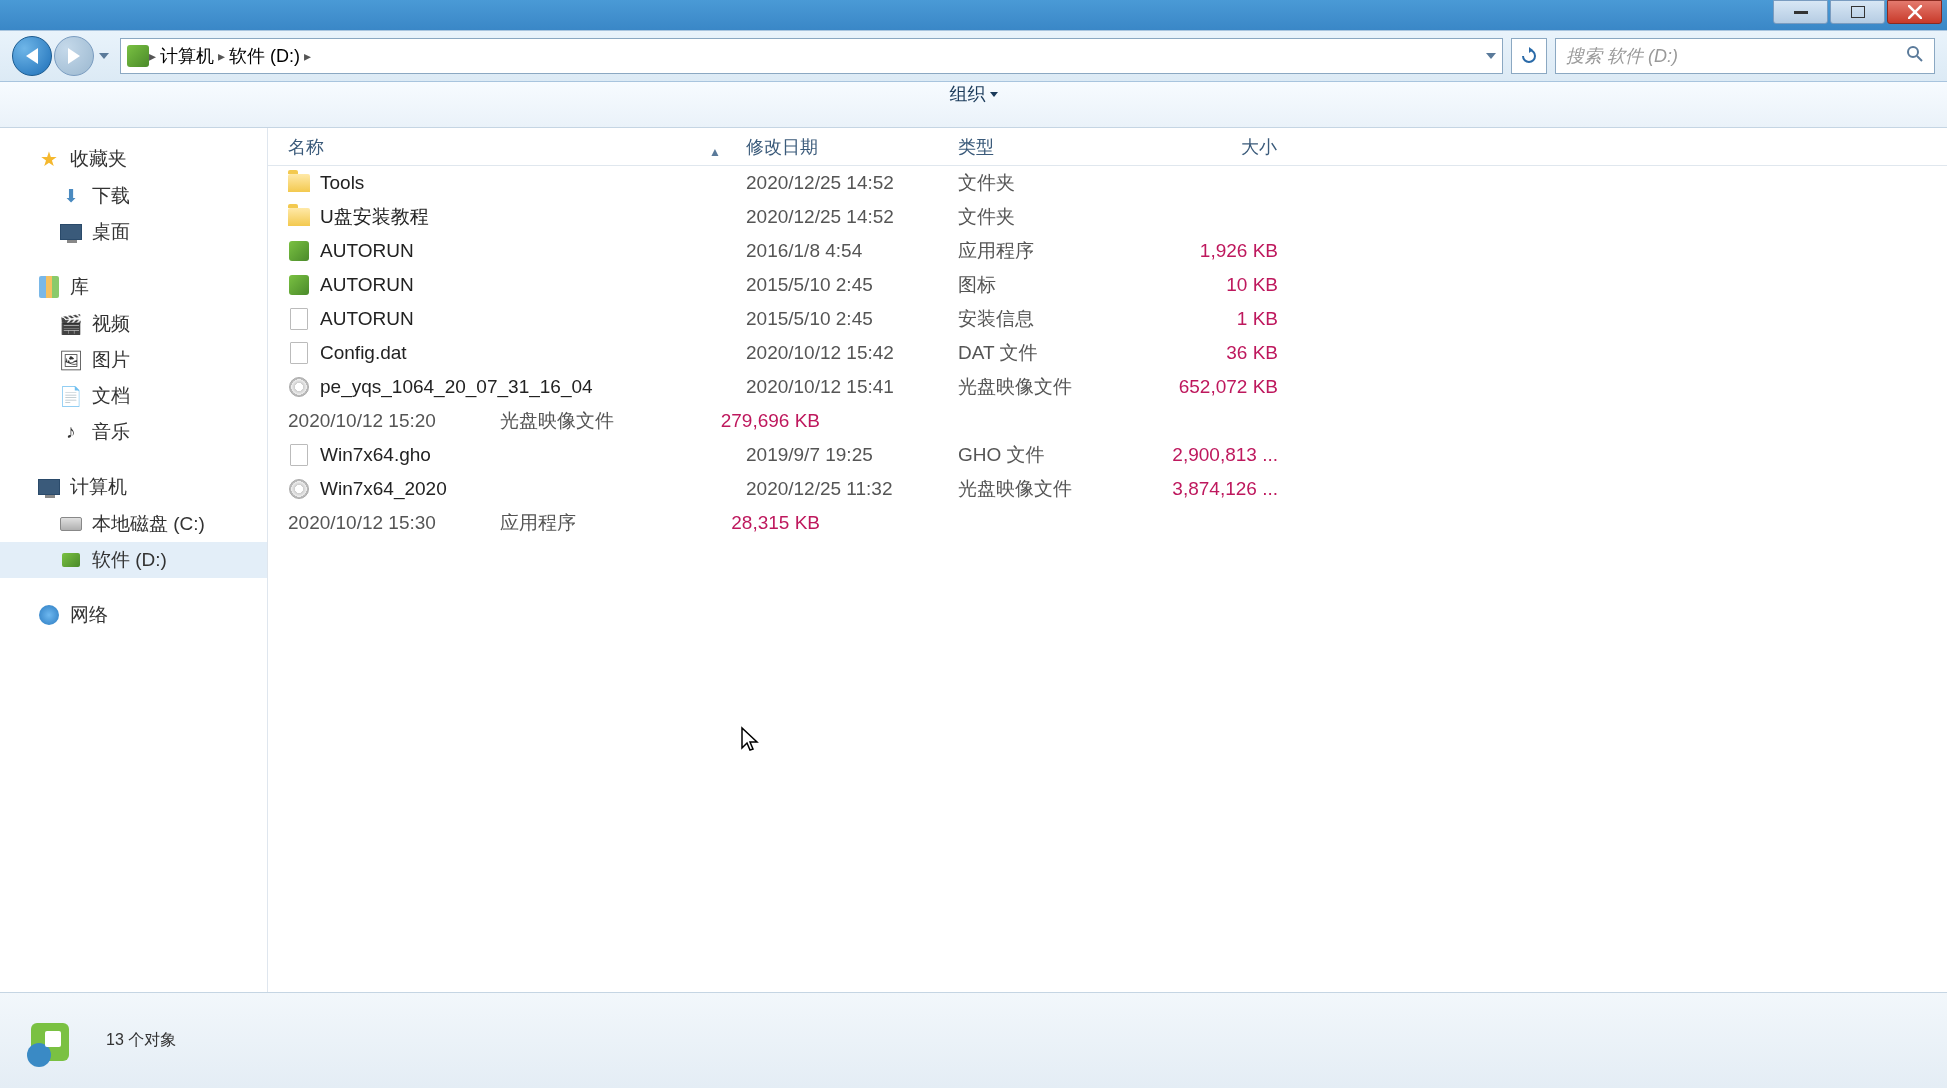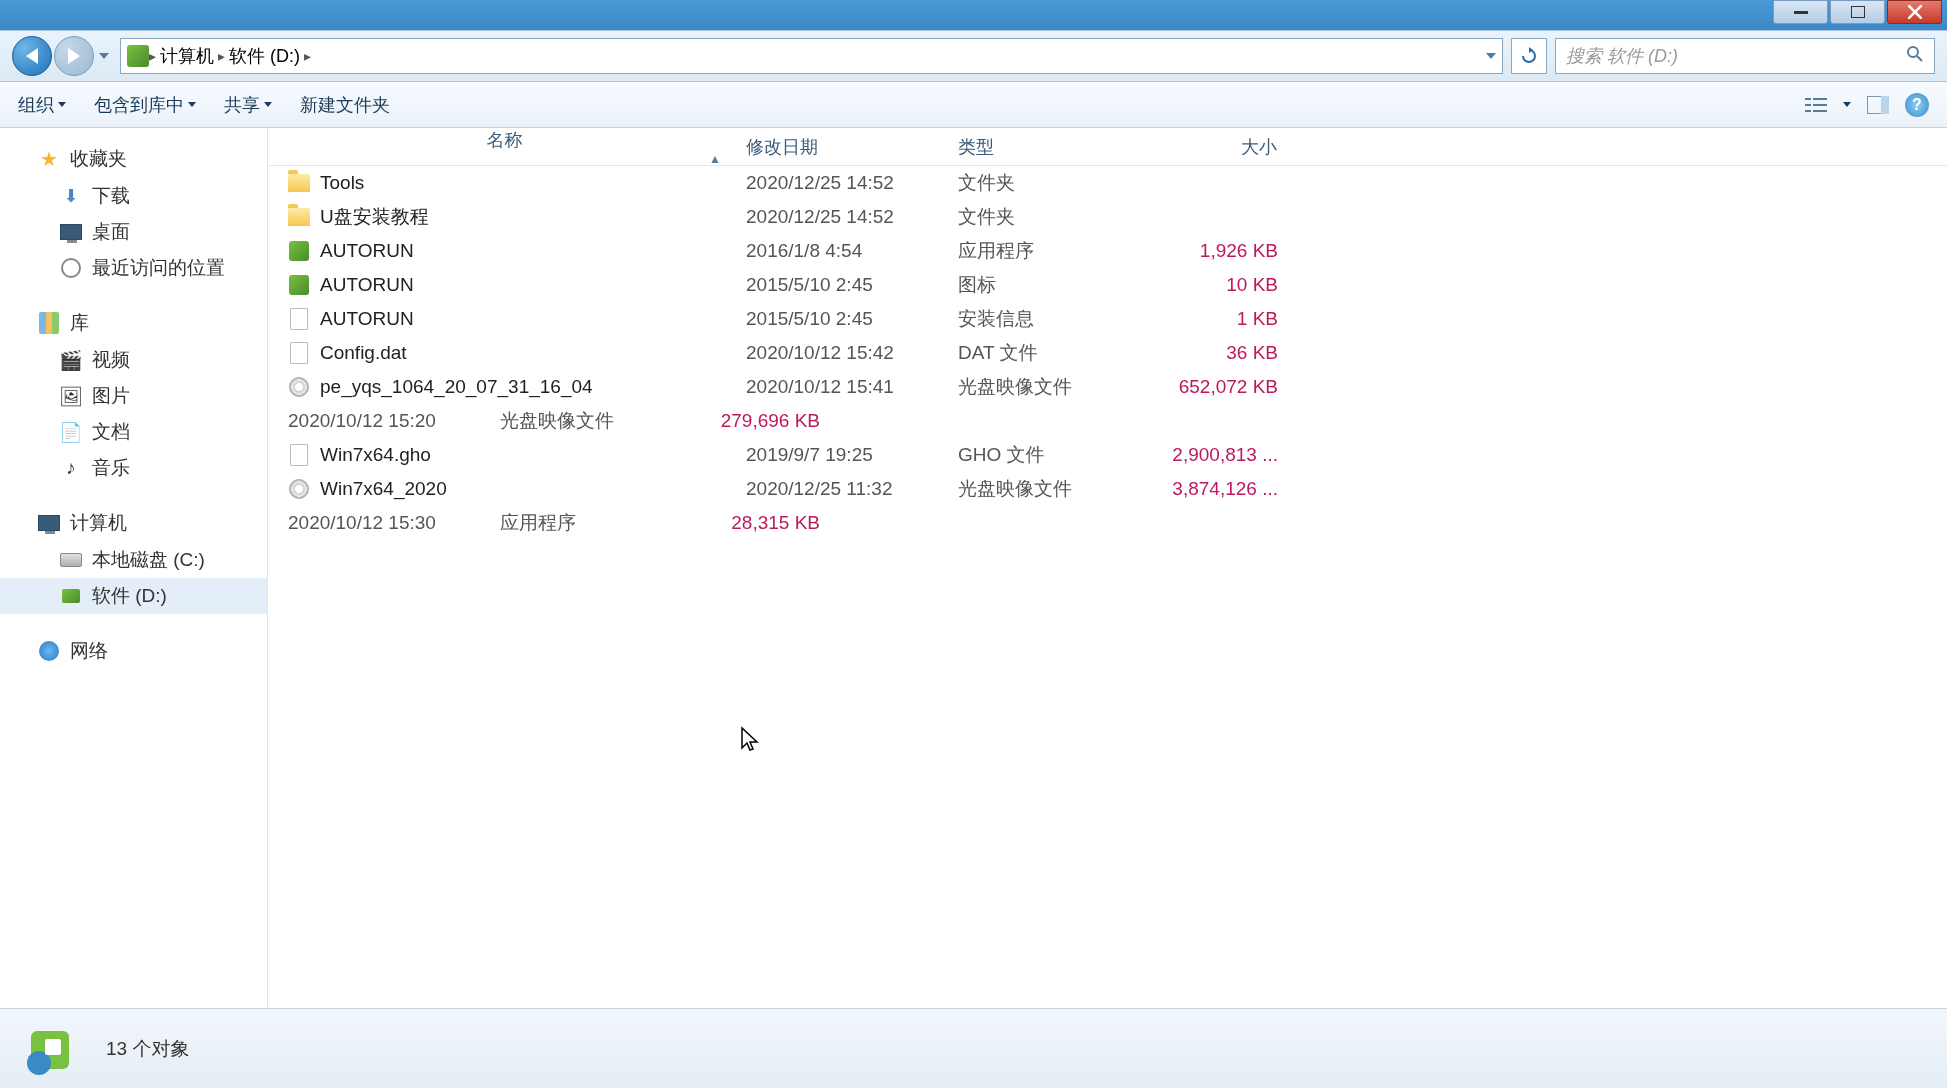--- a/index.html
+++ b/index.html
@@ -19,49 +19,49 @@
 .small-dd { width:16px; height:40px; display:flex; align-items:center; justify-content:center;}
 .chev-down { width:0; height:0; border-left:5px solid transparent; border-right:5px solid transparent; border-top:6px solid #5a7a9a;}
 .address { flex:1; height:36px; background:#fff; border:1px solid #8ba8c2; display:flex; align-items:center; padding:0 6px; font-size:18px;}
 .addr-seg { display:flex; align-items:center; gap:6px; padding:0 4px;}
 .addr-sep { color:#555; font-size:14px;}
 .addr-icon { width:22px; height:22px; background:linear-gradient(135deg,#7ac142,#4a8a2a); border-radius:3px; display:flex; align-items:center; justify-content:center;}
 .addr-end { margin-left:auto; display:flex; align-items:center; gap:6px;}
 .refresh-btn { width:36px; height:36px; background:#fff; border:1px solid #8ba8c2; display:flex; align-items:center; justify-content:center;}
 .searchbox { width:380px; height:36px; background:#fff; border:1px solid #8ba8c2; display:flex; align-items:center; padding:0 10px; font-size:18px; color:#999; font-style:italic;}
 .searchbox .mag { margin-left:auto; font-style:normal; color:#5a7a9a;}
-.toolbar { height:46px; background:linear-gradient(to bottom,#f7fbff,#eaf2f9); display:flex; align-items:center; padding:0 18px; gap:28px; font-size:18px; color:#1a3a5a; border-bottom:1px solid #c5d5e3;}
+.toolbar { height:46px; background:linear-gradient(to bottom,#f7fbff,#eaf2f9); display:flex; align-items:center; padding:0 18px; gap:28px; font-size:18px; color:#1a3a5a; border-bottom:1px solid #c5d5e3;flex-direction:column;}
 .tb-item { display:flex; align-items:center; gap:4px; cursor:default;}
 .tb-right { margin-left:auto; display:flex; align-items:center; gap:14px;}
 .tb-icon { width:26px; height:26px; display:flex; align-items:center; justify-content:center;}
 .content { flex:1; display:flex; background:#fff; overflow:hidden;}
 .sidebar { width:268px; background:#fff; border-right:1px solid #dfe6ee; padding:12px 0; overflow-y:auto;}
 .sb-group { margin-bottom:18px;}
 .sb-head { display:flex; align-items:center; gap:10px; padding:6px 20px 6px 38px; font-size:19px; color:#333;}
 .sb-item { display:flex; align-items:center; gap:10px; padding:5px 20px 5px 60px; font-size:19px; color:#333;}
 .sb-item.sel { background:#e3eef8;}
 .sb-icon { width:22px; height:22px; display:inline-flex; align-items:center; justify-content:center;}
 .main { flex:1; display:flex; flex-direction:column;}
 .cols { display:flex; align-items:center; height:38px; border-bottom:1px solid #e0e7ee; padding-left:8px; font-size:18px; color:#3a5a7a;}
 .col { padding:0 12px; border-right:1px solid transparent;}
-.col.name { width:458px; display:flex; align-items:center; flex-direction:column;}
+.col.name { width:458px; display:flex; align-items:flex-end; }
 .col.date { width:212px;}
 .col.type { width:206px;}
 .col.size { width:138px; text-align:right;}
 .sort-arrow { margin-left:auto; color:#5a7a9a; font-size:12px;}
 .rows { flex:1; overflow-y:auto;}
 .row { display:flex; align-items:center; height:34px; padding-left:8px; font-size:19px; color:#222;}
 .row.sel { outline:1px solid #7da2ce; background:#eaf3fb;}
 .cell { padding:0 12px;}
 .cell.name { width:458px; display:flex; align-items:center; gap:10px;}
 .cell.date { width:212px; color:#555;}
 .cell.type { width:206px; color:#555;}
 .cell.size { width:138px; text-align:right; color:#be185d;}
 .ficon { width:22px; height:22px; display:inline-flex; align-items:center; justify-content:center; flex-shrink:0;}
-.statusbar { height:80px; background:linear-gradient(to bottom,#f2f7fb,#e4edf5); border-top:1px solid #c5d5e3; display:flex; align-items:center; padding:0 24px; gap:24px; font-size:19px; color:#333;}
+.statusbar { height:96px; background:linear-gradient(to bottom,#f2f7fb,#e4edf5); border-top:1px solid #c5d5e3; display:flex; align-items:center; padding:0 24px; gap:24px; font-size:16px; color:#333;}
 .status-icon { width:58px; height:58px; display:flex; align-items:center; justify-content:center;}
 .cursor { position:absolute; left:740px; top:726px; pointer-events:none;}
 .ic-folder { width:22px; height:18px; background:linear-gradient(#ffe9a8,#f3c94f); border-radius:2px 2px 0 0; position:relative;}
 .ic-folder::before{content:""; position:absolute; top:-4px; left:0; width:10px; height:4px; background:#f3c94f; border-radius:2px 2px 0 0;}
 .ic-file { width:18px; height:22px; background:#fff; border:1px solid #bbb; border-radius:1px;}
 .ic-exe { width:20px; height:20px; background:linear-gradient(135deg,#7ac142,#4a8a2a); border-radius:3px;}
 .ic-iso { width:20px; height:20px; border-radius:50%; background:radial-gradient(circle,#fff 30%,#ccc 32%,#eee 60%,#bbb 62%); border:1px solid #aaa;}
 .ic-blu { width:20px; height:20px; background:linear-gradient(135deg,#6eb8f0,#2a7ac0); border-radius:3px;}
 .ic-html { width:18px; height:22px; background:#fff; border:1px solid #bbb; position:relative;}
 .ic-html::after{content:"e"; position:absolute; bottom:-2px; right:-2px; font-size:12px; color:#2a7ac0; font-weight:bold; background:#fff; border-radius:50%; width:12px; height:12px; line-height:12px; text-align:center;}
@@ -187,26 +187,20 @@
         <div class="sb-item">
             <span class="sb-icon ic-dl">⬇</span>
             <span>下载</span>
           </div>
         <div class="sb-item">
             <span class="sb-icon">
               <span class="ic-mon"></span>
             </span>
             <span>桌面</span>
           </div>
-        <div class="sb-item">
-            <span class="sb-icon">
-              <span class="ic-clock"></span>
-            </span>
-            <span>最近访问的位置</span>
-          </div>
       </div>
       <div class="sb-group">
         <div class="sb-head">
             <span class="sb-icon">
               <span class="ic-lib"></span>
             </span>
             <span>库</span>
           </div>
         <div class="sb-item">
             <span class="sb-icon">🎬</span>

